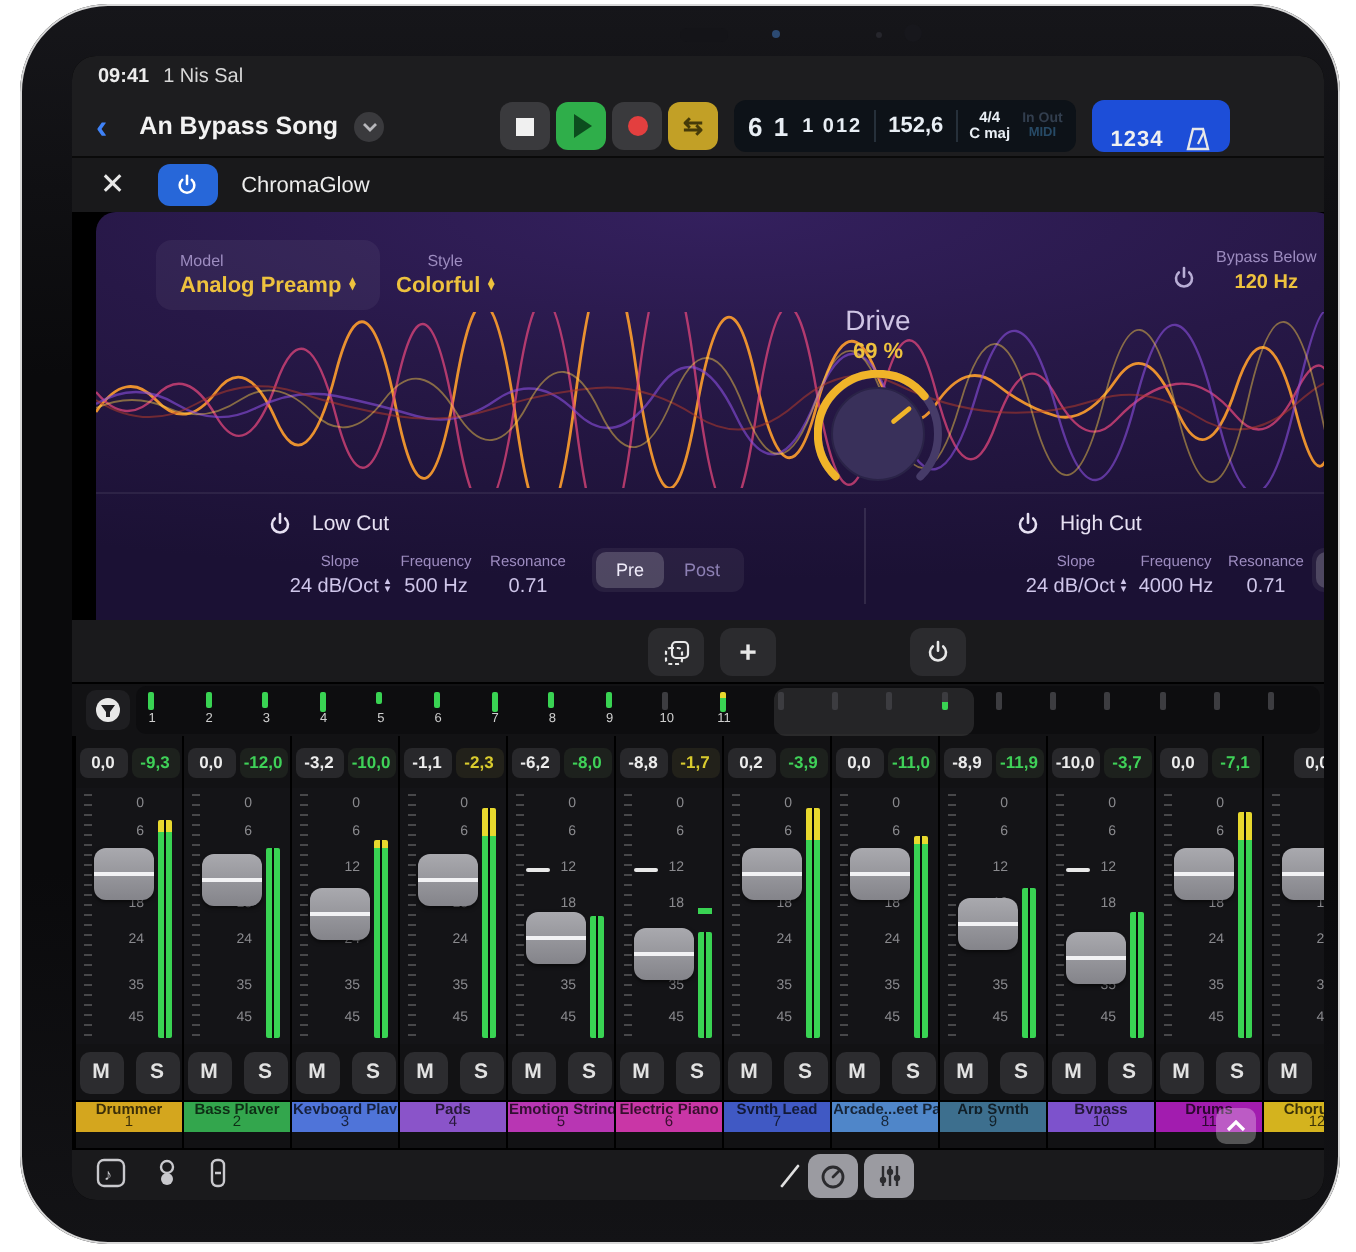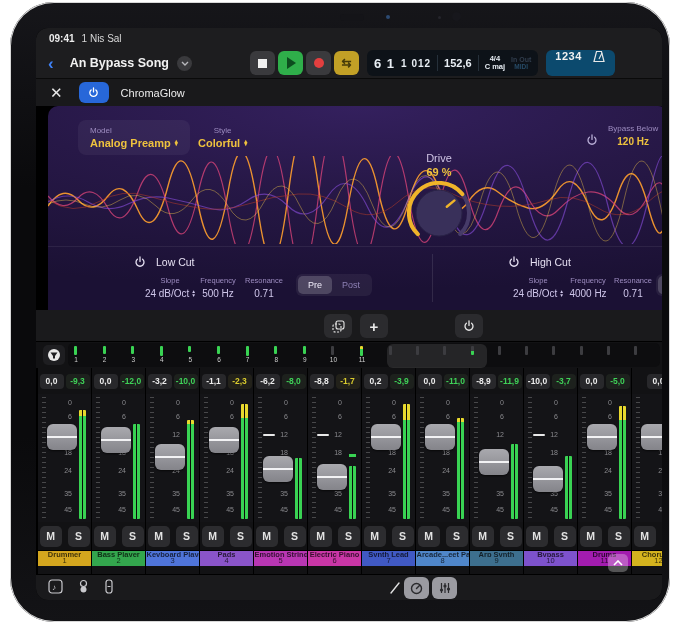--- a/index.html
+++ b/index.html
@@ -34,21 +34,21 @@
   .lcd { margin-left:8px; height:26px; min-width:124px; background:#0d1218; border-radius:6px; display:flex; align-items:center; padding:0 7px; gap:6px; color:#e8eef4; }
   .lcd .bars { font-size:13px; font-weight:bold; letter-spacing:1px; }
   .lcd .beats { font-size:10px; font-weight:bold; letter-spacing:1px; }
   .lcd .sep { width:1px; height:16px; background:#26303a; }
   .lcd .tempo { font-size:11px; font-weight:bold; }
   .lcd .stack { display:flex; flex-direction:column; align-items:center; line-height:1.1; }
   .lcd .sig { font-size:7.5px; font-weight:bold; }
   .lcd .key { font-size:7.5px; font-weight:bold; }
   .lcd .io { font-size:7px; color:#323e4e; font-weight:bold; }
   .lcd .midi { font-size:6.5px; color:#274a66; font-weight:bold; }
-  .countgrp { margin-left:8px; height:26px; background:#0c4a6e; border-radius:6px; display:flex; align-items:flex-start; padding:0 9px; gap:10px; }
+  .countgrp { margin-left:8px; height:26px; background:#1d4ed8; border-radius:6px; display:flex; align-items:flex-end; padding:0 9px; gap:10px; }
   .countin { color:#f0f0f0; font-size:11px; font-weight:bold; letter-spacing:.5px; }
 
   
   .plughead { position:absolute; left:0; top:51px; width:100%; height:27px; background:#19191b; display:flex; align-items:center; }
   .closex { color:#e8e8e8; font-size:15px; margin-left:14px; line-height:1; }
   .pwrbtn { width:30px; height:21px; border-radius:6px; background:#2767d9; border:none; display:flex; align-items:center; justify-content:center; margin-left:16px; }
   .plugname { color:#ececec; font-size:11px; margin-left:12px; }
 
   
   .panel { position:absolute; left:12px; top:78px; width:620px; height:204px; border-radius:10px 10px 0 0; overflow:hidden;
@@ -58,21 +58,21 @@
   .selgrp .val { font-size:11px; font-weight:bold; color:#eec23e; display:flex; align-items:center; gap:4px; }
   .updown { display:flex; flex-direction:column; line-height:.55; font-size:6px; color:#eec23e; }
   .model { left:30px; top:14px; background:rgba(255,255,255,.05); border-radius:8px; padding:6px 12px; }
   .style { left:150px; top:20px; }
   .bypass-pwr { position:absolute; left:538px; top:26px; }
   .bypassgrp { position:absolute; left:560px; top:18px; display:flex; flex-direction:column; align-items:center; gap:3px; }
   .bypassgrp .lab { font-size:8px; color:#9d8cc0; }
   .bypassgrp .val { font-size:10px; font-weight:bold; color:#eec23e; }
   .waves { position:absolute; left:0; top:50px; width:620px; height:88px; }
   .drive { position:absolute; left:351px; top:46px; width:80px; text-align:center; }
-  .drive .lab { font-size:11px; color:#cfc4e4; }
+  .drive .lab { font-size:14px; color:#cfc4e4; }
   .drive .val { font-size:11px; font-weight:bold; color:#eec23e; margin-top:2px; }
   .knob { margin:3px auto 0; width:64px; height:64px; }
   .hdiv { position:absolute; left:0; top:140px; width:620px; height:1px; background:rgba(255,255,255,.07); }
   .vdiv { position:absolute; left:384px; top:148px; width:1px; height:48px; background:rgba(255,255,255,.1); }
   .cuttitle { position:absolute; display:flex; align-items:center; gap:10px; color:#e6e0f2; font-size:10.5px; }
   .param { position:absolute; display:flex; flex-direction:column; align-items:center; gap:3px; transform:translateX(-50%); }
   .param .lab { font-size:7.5px; color:#9d8cc0; }
   .param .val { font-size:10px; color:#cfc6ea; display:flex; gap:3px; align-items:center; }
   .param .ud { display:flex; flex-direction:column; line-height:.55; font-size:5.5px; color:#cfc6ea; }
   .prepost { position:absolute; display:flex; background:rgba(255,255,255,.06); border-radius:6px; padding:2px; }
@@ -687,21 +687,21 @@
             <button class="msbtn">S</button>
           </div>
           <div class="tile" style="background:#7d52cc">
             <span class="tname">Bypass</span>
             <span class="tnum">10</span>
           </div>
         </div>
         <div class="strip">
           <div class="vals">
             <span class="badge">0,0</span>
-            <span class="badge green">-5,0</span>
+            <span class="badge green">-7,1</span>
           </div>
           <div class="fzone">
             <div class="ticks"></div>
             <span class="slab" style="top:8px">0</span>
             <span class="slab" style="top:22px">6</span>
             <span class="slab" style="top:40px">12</span>
             <span class="slab" style="top:58px">18</span>
             <span class="slab" style="top:76px">24</span>
             <span class="slab" style="top:99px">35</span>
             <span class="slab" style="top:115px">45</span>

